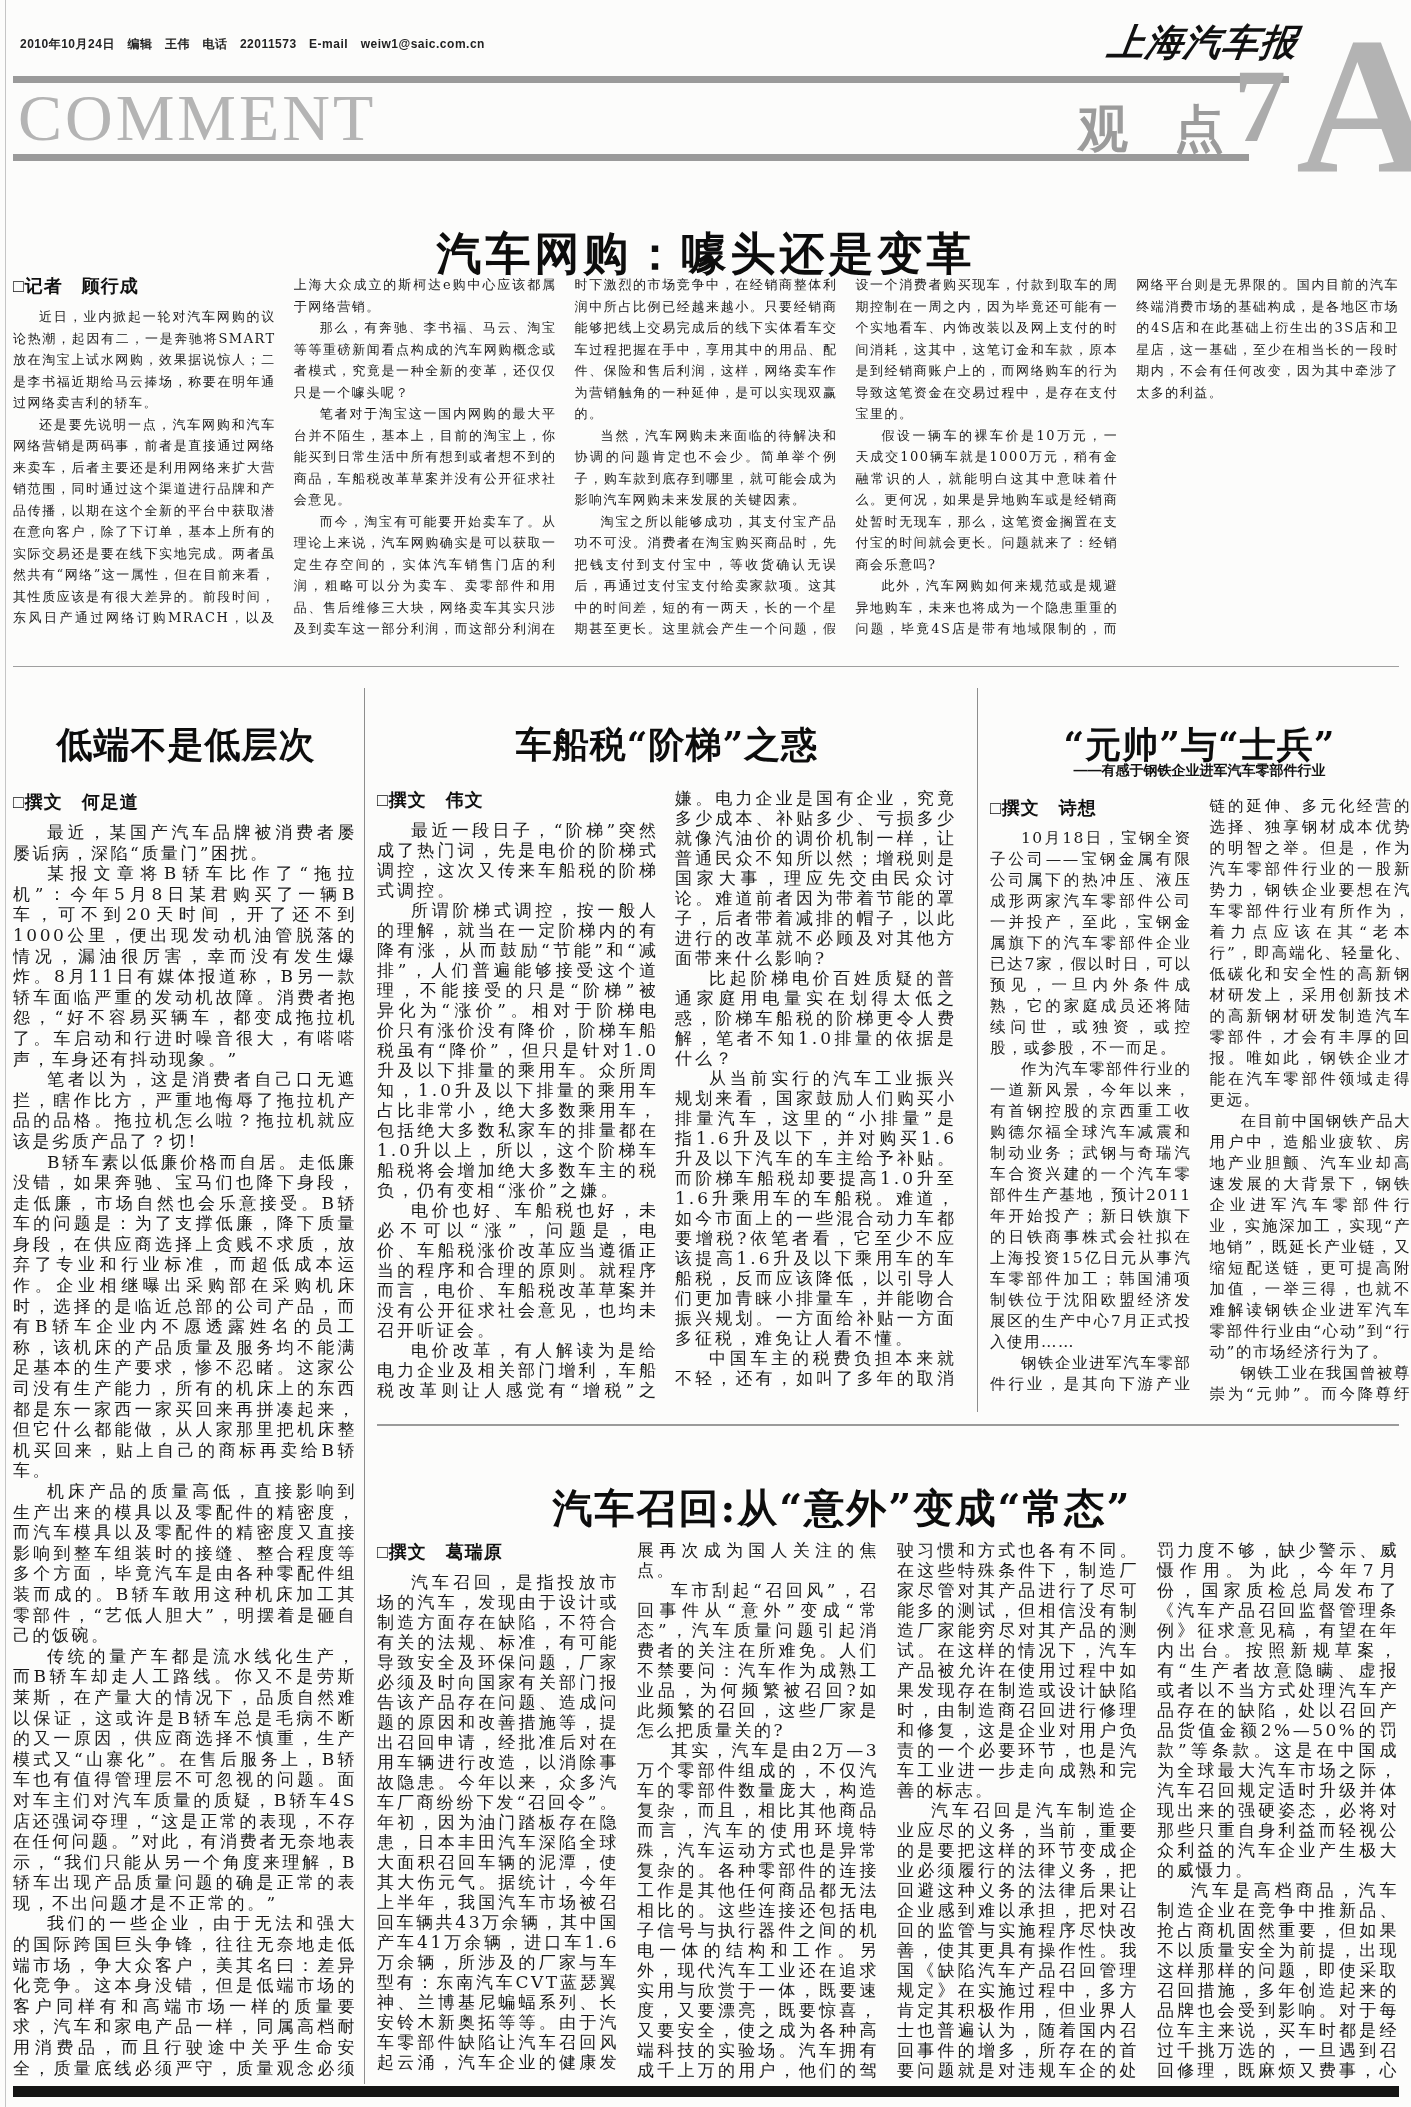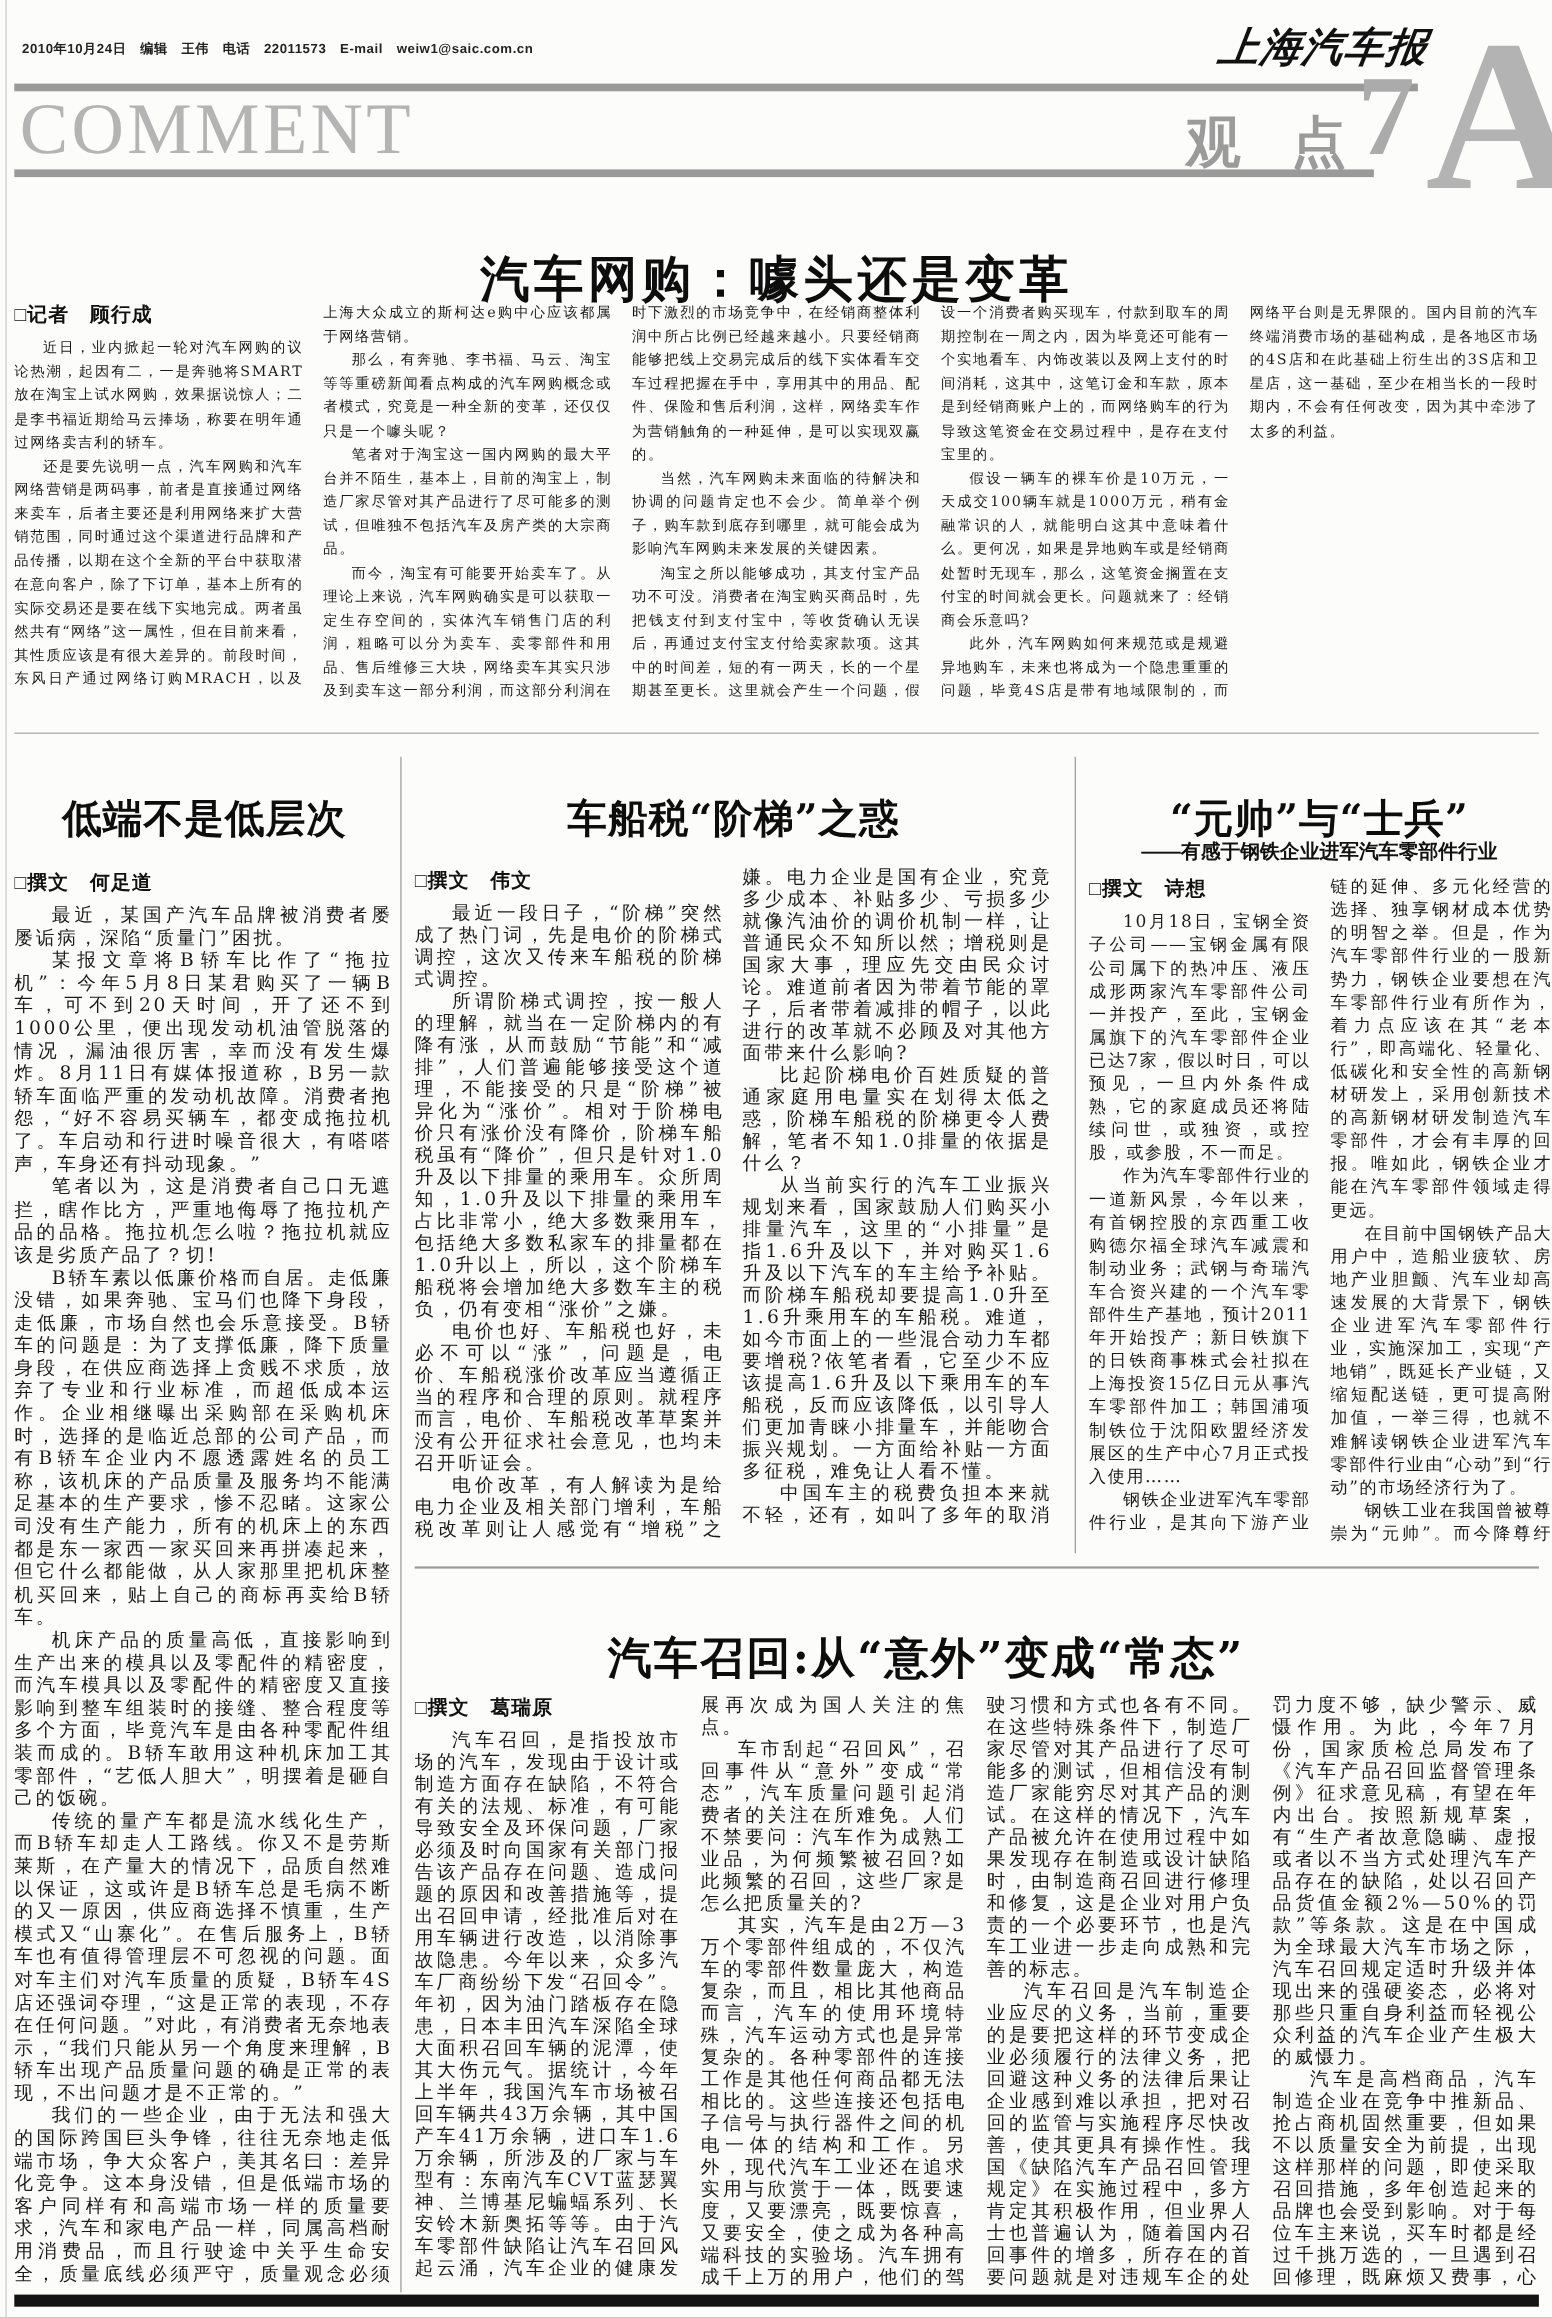--- a/index.html
+++ b/index.html
@@ -41,21 +41,21 @@
   .edge-line{left:5px;top:0;width:1px;height:2107px;background:#c5c5c5;}
   
   .headline{font-weight:bold;color:#0d0d0d;text-align:center;line-height:1.15;}
   .hl-main{left:13px;top:198px;width:1386px;font-size:45px;letter-spacing:4px;}
   .hl-left{left:13px;top:694px;width:346px;font-size:36px;letter-spacing:1px;}
   .hl-middle{left:377px;top:694px;width:580px;font-size:36px;letter-spacing:1px;}
   .hl-right{left:988px;top:694px;width:423px;font-size:36px;letter-spacing:1px;}
   .hl-bottom{left:377px;top:1452px;width:1022px;font-size:40px;letter-spacing:2px;transform:translateX(-46px);}
   .subtitle-right{
     left:988px;top:762px;width:423px;text-align:center;
-    font-family:"Liberation Sans",sans-serif;font-size:18px;font-weight:bold;color:#111;
+    font-family:"Liberation Sans",sans-serif;font-size:14px;font-weight:bold;color:#111;
     white-space:nowrap;
   }
   
   .byline{
     font-family:"Liberation Sans",sans-serif;font-weight:bold;color:#111;
     font-size:18px;letter-spacing:1px;margin:0 0 8px 0;
   }
   .para{margin:0;text-indent:2em;text-align:justify;}
   .cols{column-fill:auto;overflow:hidden;}
   
@@ -97,21 +97,21 @@
   <div class="abs page-letter">A</div>
   <div class="abs rule rule-bottom"></div>
 
   <h1 class="abs headline hl-main">汽车网购：噱头还是变革</h1>
   <div class="abs art-main cols">
     <p class="byline">□记者　顾行成</p>
     <div>
         <p class="para">近日，业内掀起一轮对汽车网购的议论热潮，起因有二，一是奔驰将SMART放在淘宝上试水网购，效果据说惊人；二是李书福近期给马云捧场，称要在明年通过网络卖吉利的轿车。</p>
         <p class="para">还是要先说明一点，汽车网购和汽车网络营销是两码事，前者是直接通过网络来卖车，后者主要还是利用网络来扩大营销范围，同时通过这个渠道进行品牌和产品传播，以期在这个全新的平台中获取潜在意向客户，除了下订单，基本上所有的实际交易还是要在线下实地完成。两者虽然共有“网络”这一属性，但在目前来看，其性质应该是有很大差异的。前段时间，东风日产通过网络订购MRACH，以及上海大众成立的斯柯达e购中心应该都属于网络营销。</p>
         <p class="para">那么，有奔驰、李书福、马云、淘宝等等重磅新闻看点构成的汽车网购概念或者模式，究竟是一种全新的变革，还仅仅只是一个噱头呢？</p>
-        <p class="para">笔者对于淘宝这一国内网购的最大平台并不陌生，基本上，目前的淘宝上，制造厂家尽管对其产品进行了尽可能多的测试，但唯独不包括汽车及房产类的大宗商品。</p>
+        <p class="para">笔者对于淘宝这一国内网购的最大平台并不陌生，基本上，目前的淘宝上，你能买到日常生活中所有想到或者想不到的商品，车船税改革草案并没有公开征求社会意见。</p>
         <p class="para">而今，淘宝有可能要开始卖车了。从理论上来说，汽车网购确实是可以获取一定生存空间的，实体汽车销售门店的利润，粗略可以分为卖车、卖零部件和用品、售后维修三大块，网络卖车其实只涉及到卖车这一部分利润，而这部分利润在时下激烈的市场竞争中，在经销商整体利润中所占比例已经越来越小。只要经销商能够把线上交易完成后的线下实体看车交车过程把握在手中，享用其中的用品、配件、保险和售后利润，这样，网络卖车作为营销触角的一种延伸，是可以实现双赢的。</p>
         <p class="para">当然，汽车网购未来面临的待解决和协调的问题肯定也不会少。简单举个例子，购车款到底存到哪里，就可能会成为影响汽车网购未来发展的关键因素。</p>
         <p class="para">淘宝之所以能够成功，其支付宝产品功不可没。消费者在淘宝购买商品时，先把钱支付到支付宝中，等收货确认无误后，再通过支付宝支付给卖家款项。这其中的时间差，短的有一两天，长的一个星期甚至更长。这里就会产生一个问题，假设一个消费者购买现车，付款到取车的周期控制在一周之内，因为毕竟还可能有一个实地看车、内饰改装以及网上支付的时间消耗，这其中，这笔订金和车款，原本是到经销商账户上的，而网络购车的行为导致这笔资金在交易过程中，是存在支付宝里的。</p>
         <p class="para">假设一辆车的裸车价是10万元，一天成交100辆车就是1000万元，稍有金融常识的人，就能明白这其中意味着什么。更何况，如果是异地购车或是经销商处暂时无现车，那么，这笔资金搁置在支付宝的时间就会更长。问题就来了：经销商会乐意吗?</p>
         <p class="para">此外，汽车网购如何来规范或是规避异地购车，未来也将成为一个隐患重重的问题，毕竟4S店是带有地域限制的，而网络平台则是无界限的。国内目前的汽车终端消费市场的基础构成，是各地区市场的4S店和在此基础上衍生出的3S店和卫星店，这一基础，至少在相当长的一段时期内，不会有任何改变，因为其中牵涉了太多的利益。</p>
       </div>
   </div>
 
   <div class="abs hline hline-mid"></div>
 

